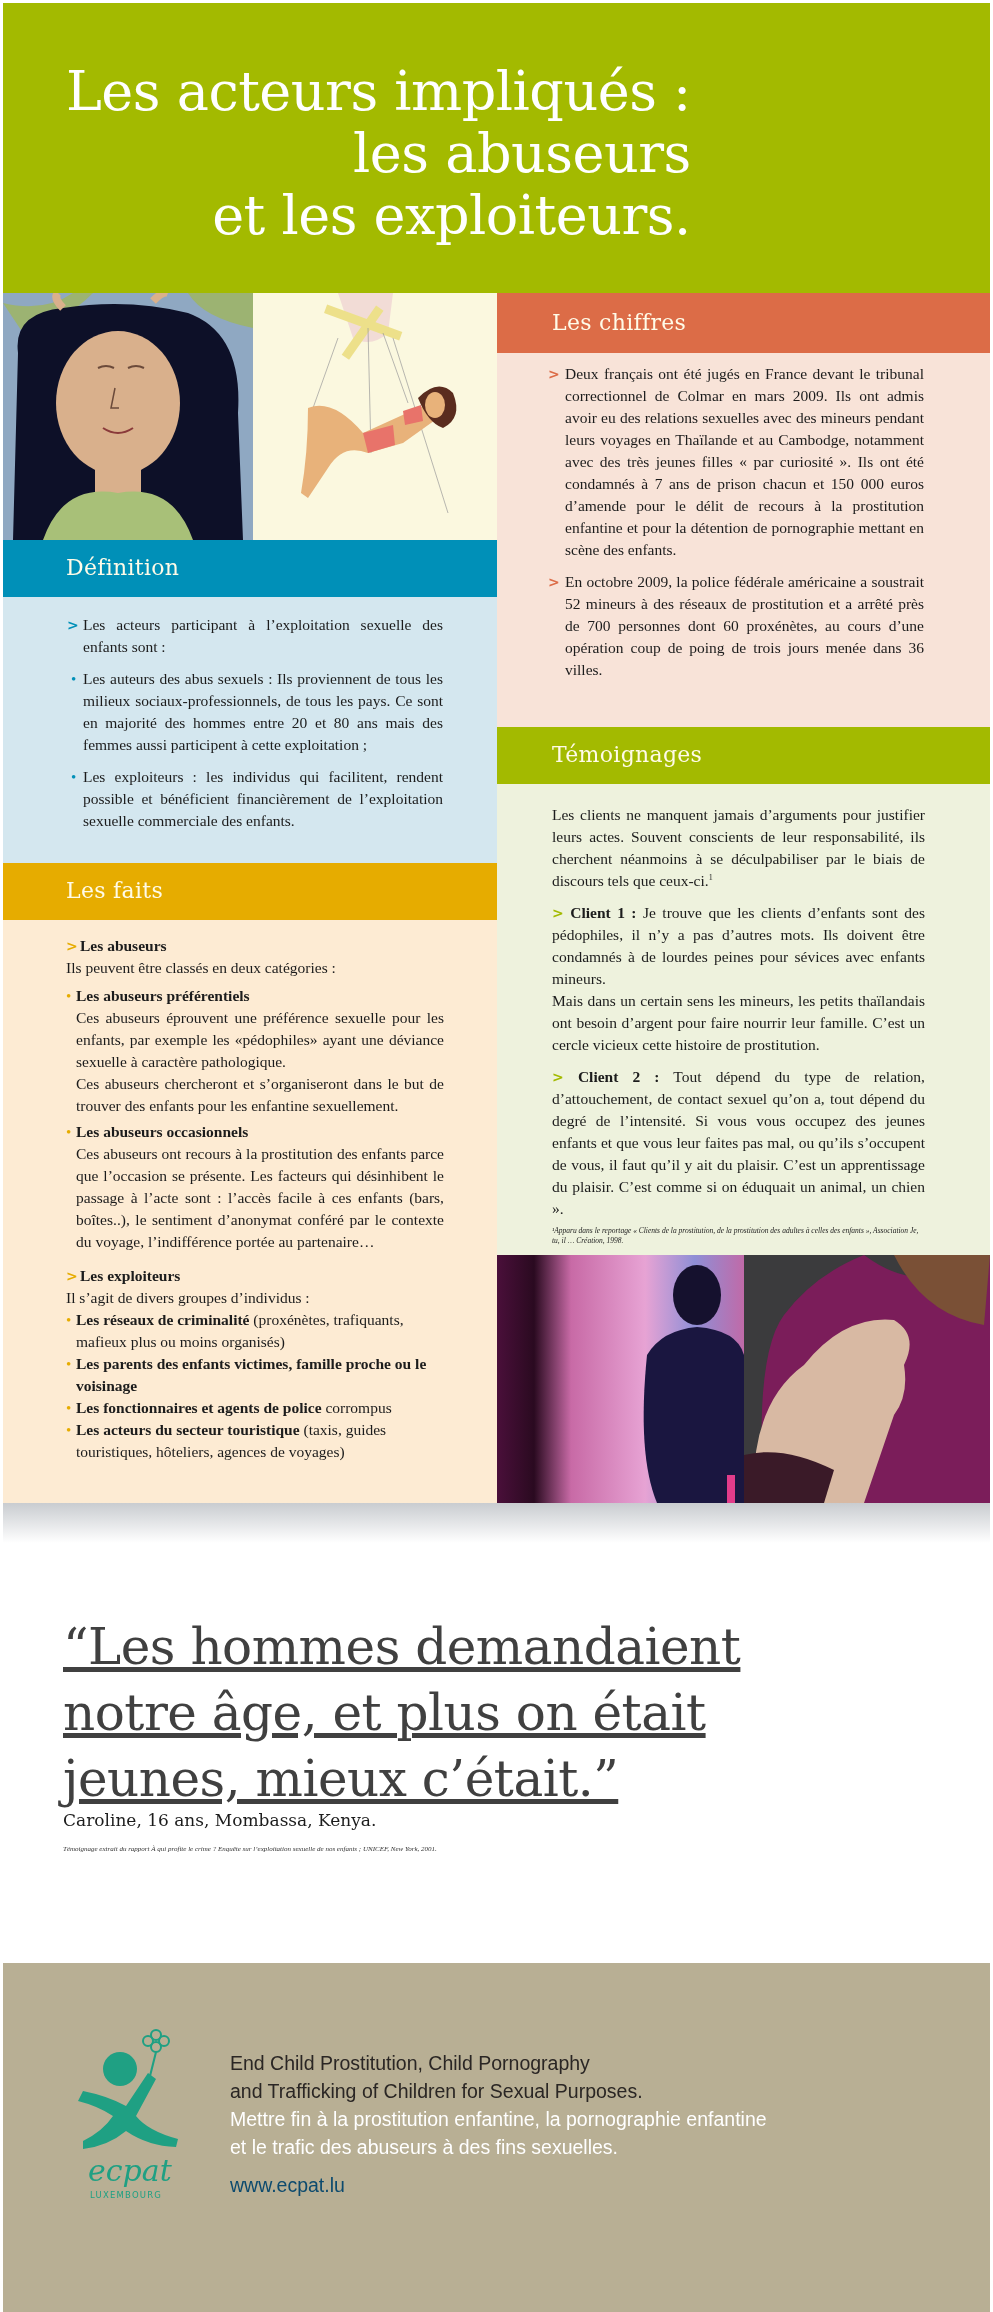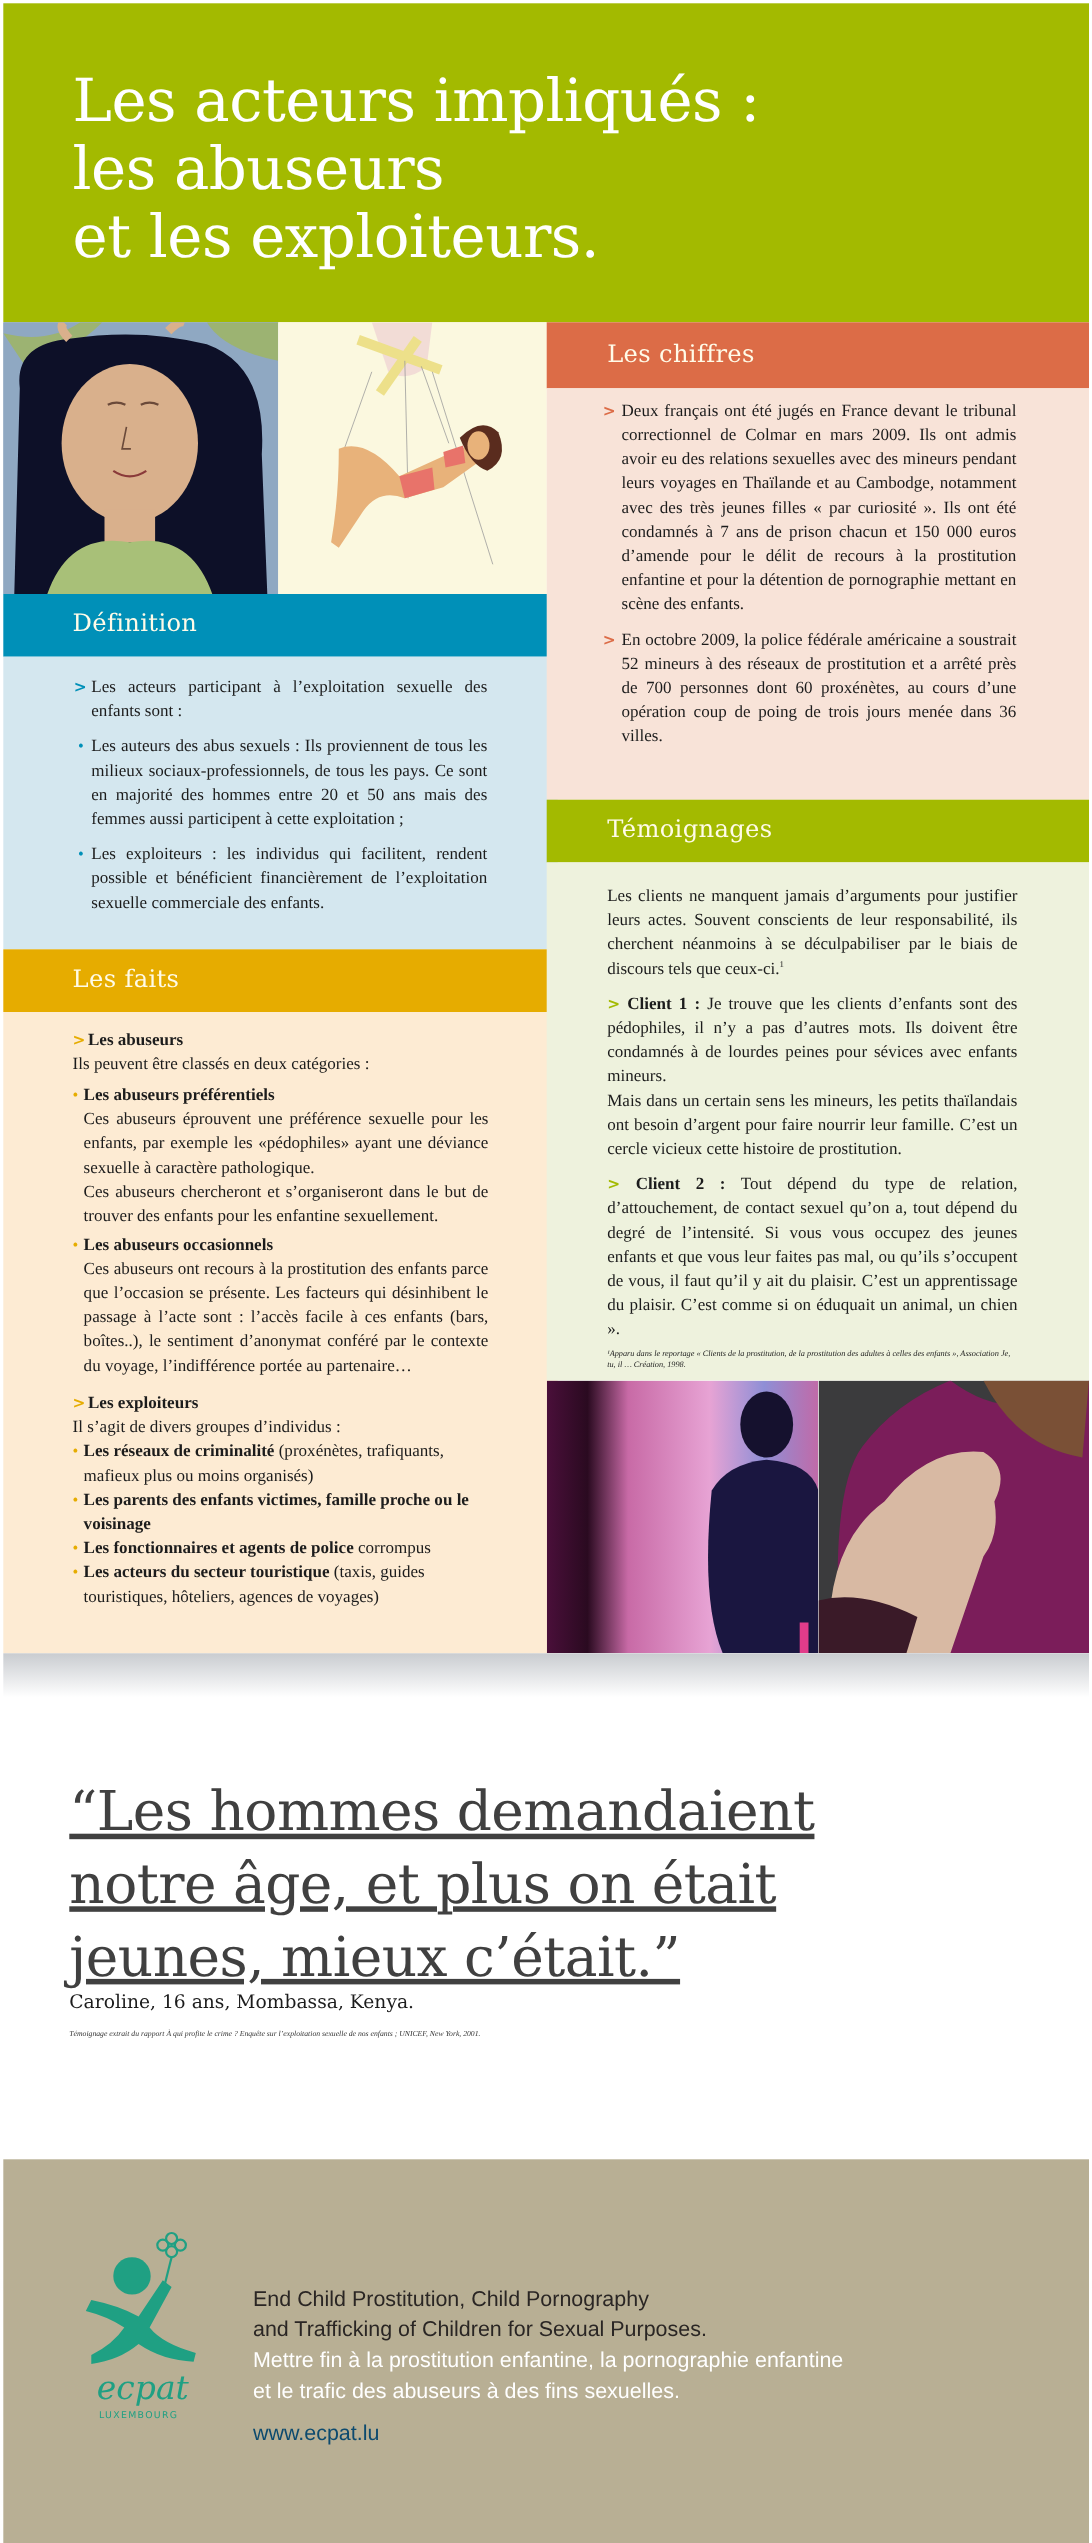--- a/index.html
+++ b/index.html
@@ -1,19 +1,19 @@
 <!DOCTYPE html>
 <html><head>
 <meta charset="utf-8">
 <style>
   * { box-sizing: border-box; margin: 0; padding: 0; }
   html, body { width: 993px; background: #ffffff; }
   body { position: relative; height: 2312px; overflow: hidden; font-family: "Liberation Serif", serif; color: #1c1c1c; }
 
-  .header { position: absolute; left: 3px; top: 3px; width: 987px; height: 290px; background: #a3ba00; }
+  .header { position: absolute; left: 3px; top: 3px; width: 987px; height: 290px; background: #a3ba00; text-align: right; }
   .header h1 { position: absolute; left: 63px; top: 58px; font-family: "DejaVu Serif", serif; font-weight: normal; color: #ffffff; font-size: 54px; line-height: 62px; letter-spacing: -0.5px; }
 
   .col-left { position: absolute; left: 3px; top: 293px; width: 504px; height: 1210px; }
   .col-right { position: absolute; left: 497px; top: 293px; width: 493px; height: 1210px; }
 
   .illus { position: absolute; top: 0; height: 247px; overflow: hidden; }
   .illus-1 { left: 0; width: 250px; background: #8aa3bd; }
   .illus-2 { left: 250px; width: 244px; background: #fbf8df; }
 
   .sec-head { position: absolute; left: 0; width: 100%; text-decoration: underline; }
@@ -32,21 +32,21 @@
   .photo { position: absolute; top: 962px; height: 248px; overflow: hidden; }
 
   .shadow { position: absolute; left: 3px; top: 1503px; width: 987px; height: 40px; background: linear-gradient(#c9ccd0, #ffffff); }
 
   .quote { position: absolute; left: 63px; top: 1614px; width: 880px; font-family: "DejaVu Serif", serif; color: #404040; font-size: 50px; line-height: 66px; letter-spacing: -0.5px; text-decoration: underline; }
   .quote-author { position: absolute; left: 63px; top: 1810px; font-family: "DejaVu Serif", serif; font-size: 17px; color: #1c1c1c; }
   .quote-source { position: absolute; left: 63px; top: 1845px; font-style: italic; font-size: 7px; color: #333; }
 
   .footer { position: absolute; left: 3px; top: 1963px; width: 987px; height: 349px; background: #b8af94; }
   .footer .logo { position: absolute; left: 75px; top: 58px; width: 110px; height: 180px; }
-  .footer .lines { position: absolute; left: 227px; top: 86px; font-family: "Liberation Sans", sans-serif; font-size: 19.5px; line-height: 28px; margin-top: 27px; }
+  .footer .lines { position: absolute; left: 227px; top: 86px; font-family: "Liberation Sans", sans-serif; font-size: 19.5px; line-height: 28px; }
   .footer .en { color: #2a2624; }
   .footer .fr { color: #ffffff; }
   .footer .url { color: #0c4a6e; margin-top: 10px; }
 </style>
 </head>
 <body>
 
 <div class="header">
   <h1>
     <span>Les acteurs impliqués :</span><br>
@@ -95,21 +95,21 @@
     <h2 style="left:63px;top:15px;">Définition</h2>
   </div>
   <div class="sec-body" style="top:304px;height:266px;background:#d4e7ef;">
     <div class="txt" style="left:68px;top:17px;width:372px;">
       <p class="item" style="padding-left:12px;">
         <span class="arrow" style="color:#0090b8;">&gt;</span>
         <span>Les acteurs  participant à l’exploitation sexuelle des enfants sont :</span>
       </p>
       <p class="item">
         <span class="bullet" style="color:#0090b8;">•</span>
-        <span>Les auteurs des abus sexuels : Ils proviennent de tous les milieux sociaux-professionnels, de tous les pays. Ce sont en majorité des hommes entre 20 et 50 ans mais des femmes aussi participent à cette exploitation ;</span>
+        <span>Les auteurs des abus sexuels : Ils proviennent de tous les milieux sociaux-professionnels, de tous les pays. Ce sont en majorité des hommes entre 20 et 80 ans mais des femmes aussi participent à cette exploitation ;</span>
       </p>
       <p class="item">
         <span class="bullet" style="color:#0090b8;">•</span>
         <span>Les exploiteurs : les individus qui facilitent, rendent possible et bénéficient financièrement de l’exploitation sexuelle commerciale des enfants.</span>
       </p>
     </div>
   </div>
 
   <div class="sec-head" style="top:570px;height:57px;background:#e6ac00;">
     <h2 style="left:63px;top:15px;">Les faits</h2>

